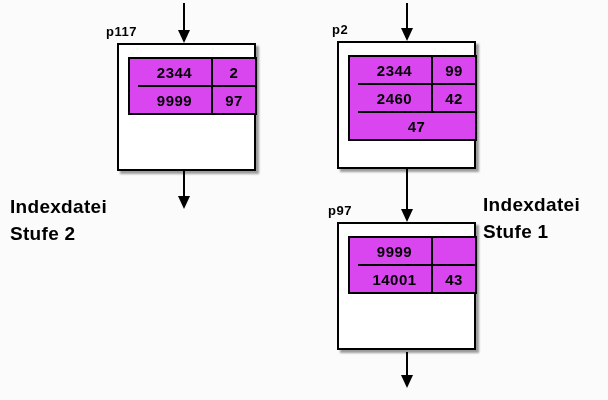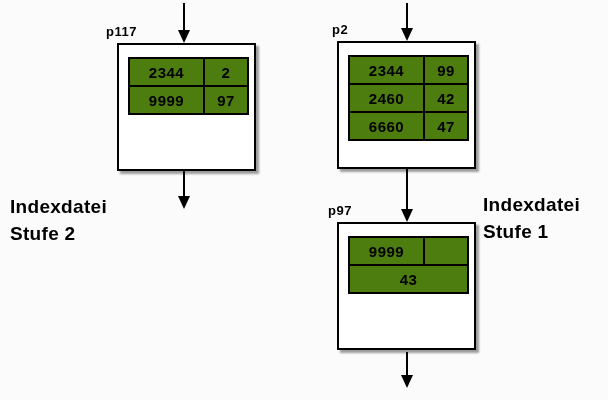--- a/index.html
+++ b/index.html
@@ -34,22 +34,23 @@
     letter-spacing: 0.5px;
     white-space: nowrap;
   }
   
   .tbl {
     position: absolute;
     left: 9px;
     top: 12px;
     width: 117px;
     border: 2px solid #000;
-    background: #4d7c0f;
+    background: #d946ef;
     box-sizing: content-box;
+    padding-left: 8px;
   }
   .trow {
     display: flex;
     height: 26px;
     border-bottom: 2px solid #000;
   }
   .trow:last-child { border-bottom: none; }
   .cell {
     display: flex;
     align-items: center;
@@ -129,38 +130,38 @@
     <div class="tbl">
       <div class="trow">
         <div class="cell cell-key">2344</div>
         <div class="cell cell-val">99</div>
       </div>
       <div class="trow">
         <div class="cell cell-key">2460</div>
         <div class="cell cell-val">42</div>
       </div>
       <div class="trow">
-        <div class="cell cell-key">6660</div>
         <div class="cell cell-val">47</div>
       </div>
     </div>
   </div>
 
   <div>
     <div class="arrow-line" style="left:406px; top:169px; height:41px;"></div>
     <div class="arrow-head" style="left:401px; top:209px;"></div>
   </div>
 
   <div class="node" style="left:337px; top:222px;">
     <div class="node-label" style="left:-11px;">p97</div>
     <div class="tbl">
       <div class="trow">
         <div class="cell cell-key">9999</div>
       </div>
       <div class="trow">
+        <div class="cell cell-key">14001</div>
         <div class="cell cell-val">43</div>
       </div>
     </div>
   </div>
 
   <div>
     <div class="arrow-line" style="left:406px; top:352px; height:23px;"></div>
     <div class="arrow-head" style="left:401px; top:375px;"></div>
   </div>
 

